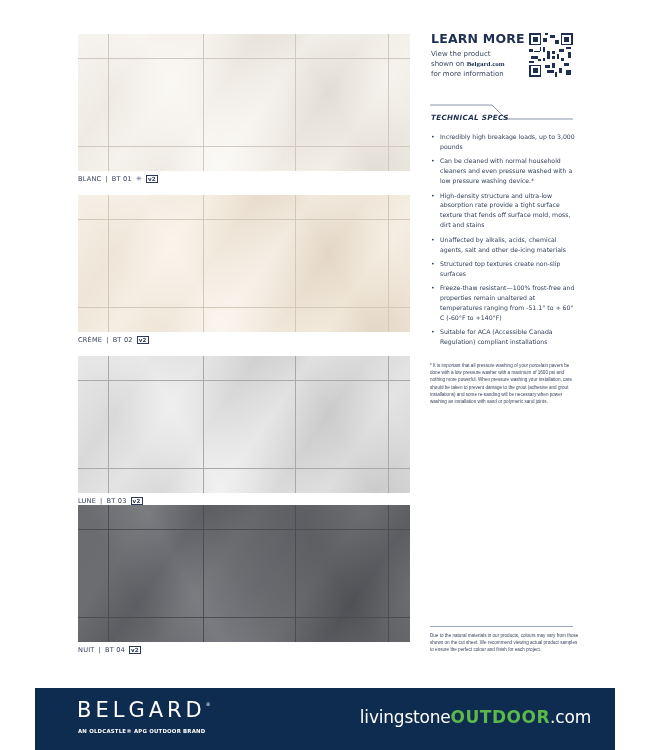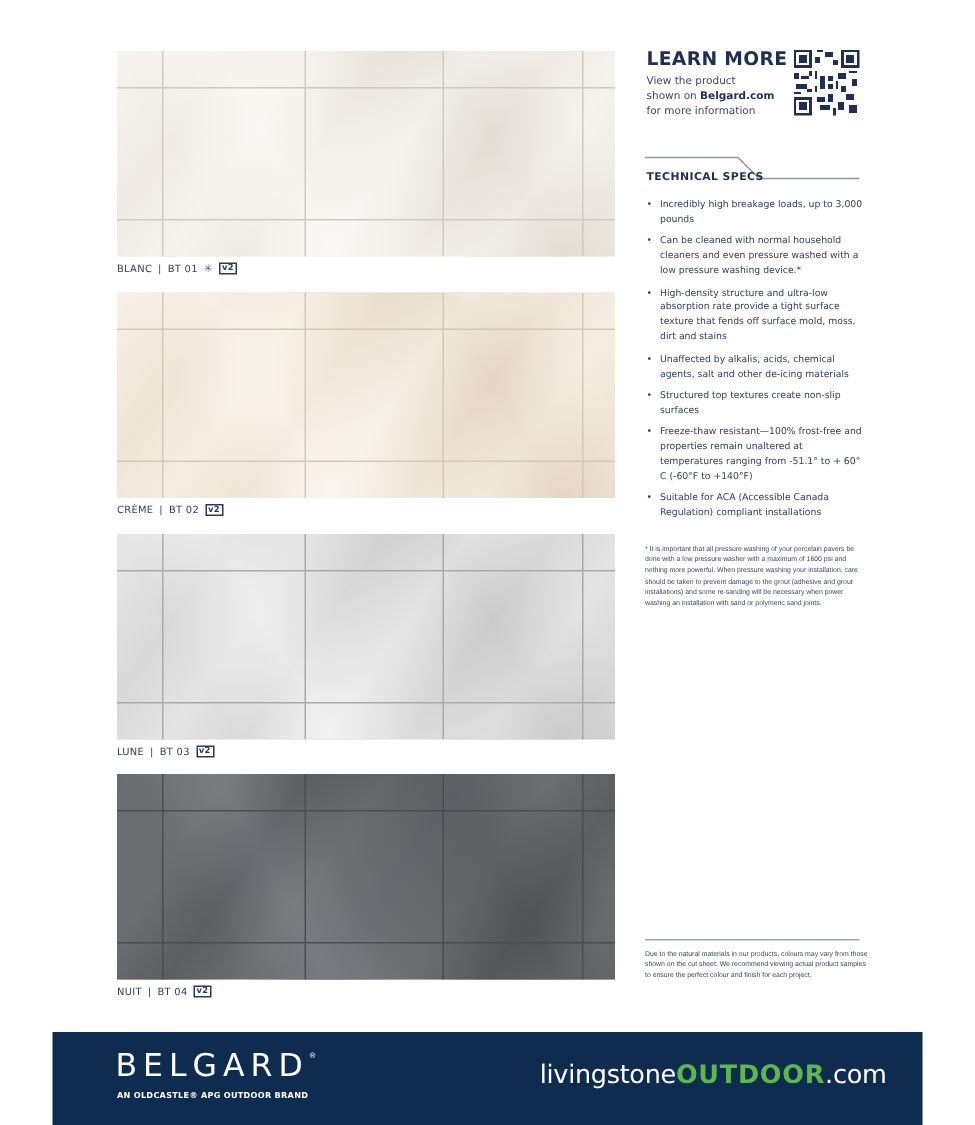--- a/index.html
+++ b/index.html
@@ -27,27 +27,27 @@
 
     
     .learn-title {
       position: absolute; left: 431px; top: 31px; font-size: 12.5px; font-weight: bold;
       color: #1e2f52; letter-spacing: 0.2px; font-family: "DejaVu Sans", sans-serif; text-align: right;
     }
     .learn-text {
       position: absolute; left: 431px; top: 49px; font-size: 7px; line-height: 10px; color: #3a4660;
       width: 95px;
     }
-    .learn-text b { color: #1e2f52; }
+    .learn-text b { color: #1e2f52; font-family: Liberation Serif, serif; }
     .qr { position: absolute; left: 529px; top: 33px; width: 44px; height: 44px; }
 
     .spec-head-line { position: absolute; left: 430px; top: 104px; }
     .spec-title {
       position: absolute; left: 431px; top: 113px; font-size: 7.2px; font-weight: bold;
-      color: #1e2f52; letter-spacing: 0.3px;
+      color: #1e2f52; letter-spacing: 0.3px; font-style: italic;
     }
     .spec-list { position: absolute; left: 430px; top: 132px; width: 145px; list-style: none; }
     .spec-list li {
       position: relative; padding-left: 10px; font-size: 6.2px; line-height: 9.9px; color: #34405a;
       margin-bottom: 4.5px;
     }
     .spec-list li::before {
       content: "•"; position: absolute; left: 1px; top: 0; color: #34405a;
     }
     .footnote {
@@ -125,21 +125,21 @@
         <div class="gl-h" style="top: 17.5%; background: rgb(169, 169, 169);"></div>
         <div class="gl-h" style="top: 81.5%; background: rgb(169, 169, 169);"></div>
       </div>
       <div class="swatch-label">
         <span>LUNE</span>
         <span>|</span>
         <span>BT 03</span>
         <span class="v2-badge">v2</span>
       </div>
     </div>
-    <div class="swatch" style="top: 516px; text-align: center;">
+    <div class="swatch" style="top: 505px; text-align: center;">
       <div class="tile" style="background: linear-gradient(125deg, rgb(123, 124, 128) 0%, transparent 18%, rgb(95, 96, 99) 30%, transparent 42%, rgb(123, 124, 128) 55%, transparent 68%, rgb(95, 96, 99) 80%, transparent 92%), linear-gradient(60deg, transparent 20%, rgb(123, 124, 128) 35%, transparent 50%, rgb(95, 96, 99) 72%, transparent 88%), rgb(108, 109, 112); background-blend-mode: soft-light, normal, normal;">
         <div class="gl-v" style="left: 9%; background: rgb(76, 77, 80);"></div>
         <div class="gl-v" style="left: 37.5%; background: rgb(76, 77, 80);"></div>
         <div class="gl-v" style="left: 65.5%; background: rgb(76, 77, 80);"></div>
         <div class="gl-v" style="left: 93.5%; background: rgb(76, 77, 80);"></div>
         <div class="gl-h" style="top: 17.5%; background: rgb(76, 77, 80);"></div>
         <div class="gl-h" style="top: 81.5%; background: rgb(76, 77, 80);"></div>
       </div>
       <div class="swatch-label">
         <span>NUIT</span>

